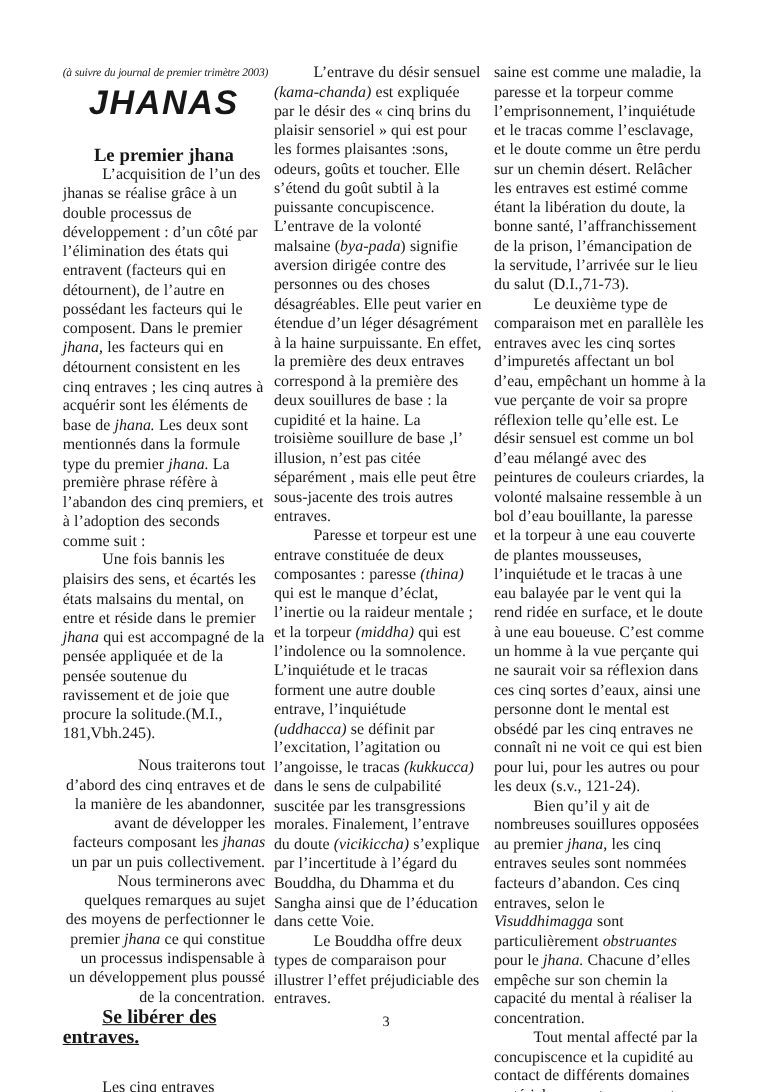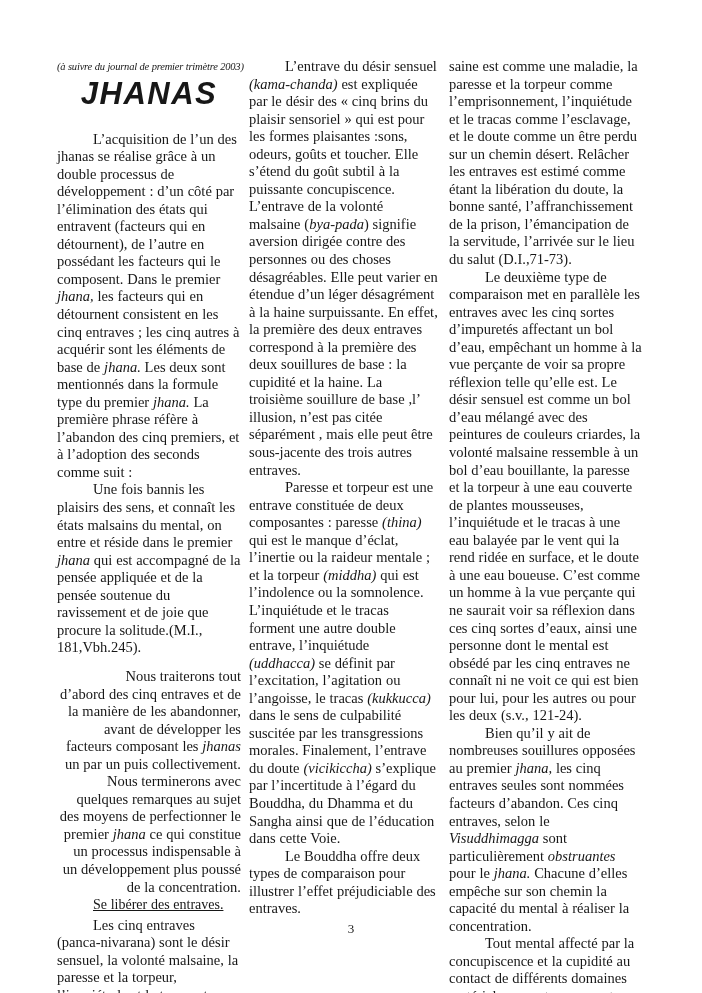--- a/index.html
+++ b/index.html
@@ -48,25 +48,25 @@
   }
   .blk { margin: 0; }
   .col-heading {
     text-align: center;
     font-weight: bold;
     font-size: 17px;
     line-height: 19px;
     margin-bottom: 1px;
   }
   .sub-heading {
-    font-weight: normal;
+    font-weight: bold;
     text-decoration: underline;
     text-indent: 36px;
-    font-size: 14px;
-    margin-bottom: 3px;
+    font-size: 18px;
+    margin-bottom: 30px;
   }
   .indent { text-indent: 36px; }
   .gap { margin-top: 11px; text-align: right; }
   .it { font-style: italic; margin-top: 40px; }
   .page-number {
     position: absolute;
     left: 0; top: 921px;
     width: 100%;
     text-align: center;
     font-size: 13px;
@@ -77,22 +77,23 @@
 
 <div class="page">
   <div class="content">
 
     <div class="col col-1">
       <div class="masthead">
         <div class="header-note">(à suivre du journal de premier trimètre 2003)</div>
         <div class="doc-title">JHANAS</div>
       </div>
       <div>
+          <p class="blk col-heading"><span>Le premier jhana</span></p>
           <p class="blk para indent"><span>L’acquisition de l’un des jhanas se réalise grâce à un double processus de développement : d’un côté par l’élimination des états qui entravent (facteurs qui en détournent), de l’autre en possédant les facteurs qui le composent. Dans le premier </span><span class="it">jhana,</span><span> les facteurs qui en détournent consistent en les cinq  entraves ; les cinq autres à acquérir sont les éléments de base de </span><span class="it">jhana.</span><span> Les deux  sont mentionnés dans la formule type du premier </span><span class="it">jhana.</span><span> La première phrase réfère à l’abandon des cinq premiers, et à l’adoption des seconds  comme suit :</span></p>
-          <p class="blk para indent"><span>Une fois bannis les plaisirs des sens, et connaît les états malsains du mental, on entre et réside dans le premier </span><span class="it">jhana</span><span> qui est accompagné de la pensée appliquée et de la pensée soutenue du ravissement et de joie que procure la solitude.(M.I., 181,Vbh.245).</span></p>
+          <p class="blk para indent"><span>Une fois bannis les plaisirs des sens, et écartés les états malsains du mental, on entre et réside dans le premier </span><span class="it">jhana</span><span> qui est accompagné de la pensée appliquée et de la pensée soutenue du ravissement et de joie que procure la solitude.(M.I., 181,Vbh.245).</span></p>
           <p class="blk para indent gap"><span>Nous traiterons tout d’abord des cinq entraves et de la manière de les abandonner, avant de développer les facteurs composant les </span><span class="it">jhanas</span><span> un par un puis collectivement. Nous terminerons avec quelques remarques au sujet des moyens de perfectionner le premier </span><span class="it">jhana</span><span> ce qui constitue un processus indispensable à un développement plus poussé de la concentration.</span></p>
           <p class="blk sub-heading"><span>Se libérer des entraves.</span></p>
           <p class="blk para indent"><span>Les cinq entraves (panca-nivarana) sont le désir sensuel, la volonté malsaine, la paresse et la torpeur, l’inquiétude et le tracas et enfin le doute.</span></p>
         </div>
     </div>
 
     <div class="col col-2">
       <div>
           <p class="blk para indent"><span>L’entrave du désir sensuel </span><span class="it">(kama-chanda)</span><span> est expliquée par le désir des « cinq brins du plaisir sensoriel » qui est pour les formes plaisantes :sons, odeurs, goûts et toucher. Elle s’étend du goût subtil à la puissante concupiscence. L’entrave de la volonté malsaine (</span><span class="it">bya-pada</span><span>) signifie aversion dirigée contre des personnes ou des choses désagréables. Elle peut varier en étendue d’un léger désagrément à la haine surpuissante. En effet, la première  des deux entraves correspond à la première  des deux souillures de base : la cupidité et la haine. La troisième souillure de base ,l’ illusion, n’est pas citée séparément , mais elle peut être sous-jacente des trois autres entraves.</span></p>
           <p class="blk para indent"><span>Paresse et torpeur est une entrave constituée de deux composantes : paresse </span><span class="it">(thina)</span><span> qui est le manque d’éclat, l’inertie ou la raideur mentale ; et la torpeur </span><span class="it">(middha)</span><span> qui est l’indolence ou la somnolence. L’inquiétude et le tracas forment une autre double entrave, l’inquiétude </span><span class="it">(uddhacca)</span><span> se définit par l’excitation, l’agitation ou l’angoisse, le tracas </span><span class="it">(kukkucca)</span><span> dans le sens de culpabilité suscitée par les transgressions morales. Finalement, l’entrave du doute </span><span class="it">(vicikiccha)</span><span> s’explique par l’incertitude à l’égard du Bouddha, du Dhamma et du Sangha ainsi que de l’éducation dans cette Voie.</span></p>

